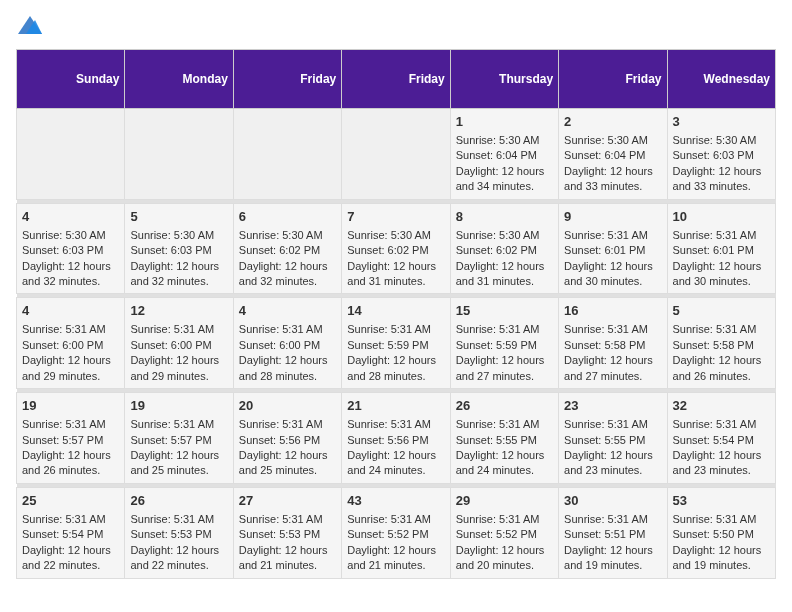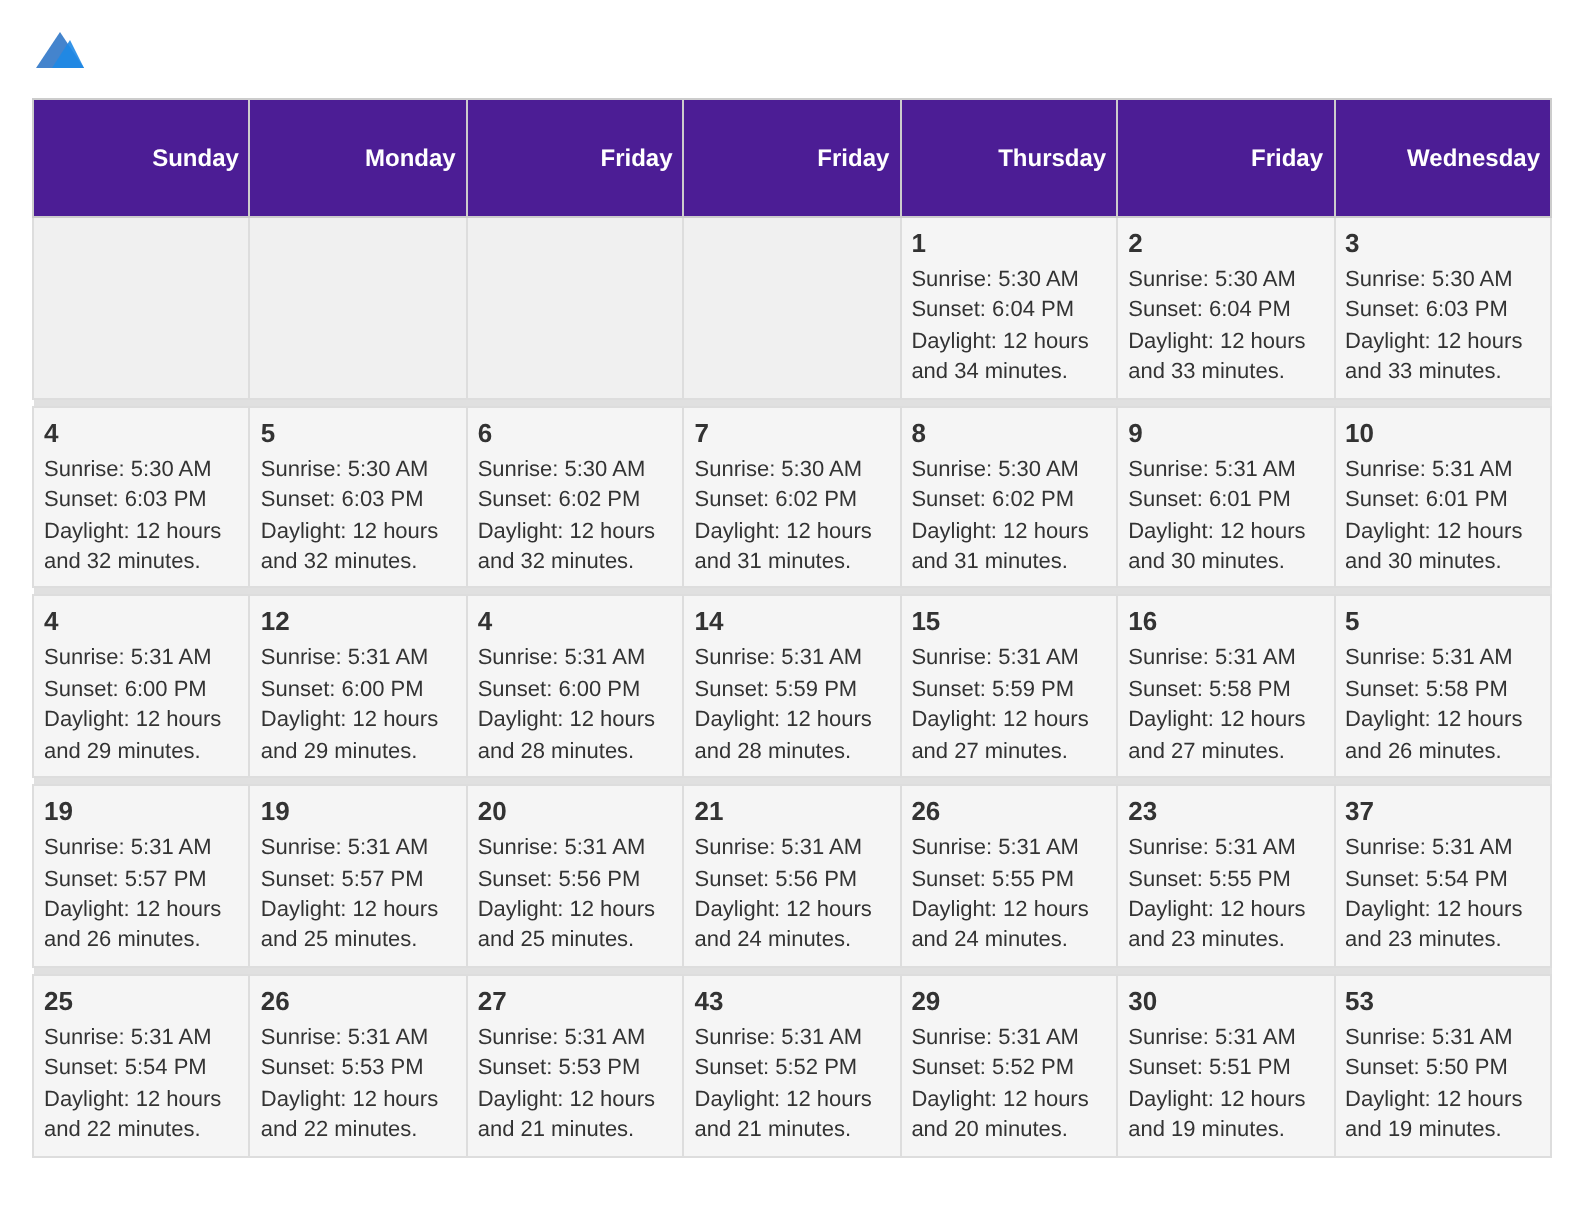--- a/index.html
+++ b/index.html
@@ -225,21 +225,21 @@
 Daylight: 12 hours and 25 minutes.</span></td>
         <td><span class="day-num">21</span><span style="white-space: pre-line;">Sunrise: 5:31 AM
 Sunset: 5:56 PM
 Daylight: 12 hours and 24 minutes.</span></td>
         <td><span class="day-num">26</span><span style="white-space: pre-line;">Sunrise: 5:31 AM
 Sunset: 5:55 PM
 Daylight: 12 hours and 24 minutes.</span></td>
         <td><span class="day-num">23</span><span style="white-space: pre-line;">Sunrise: 5:31 AM
 Sunset: 5:55 PM
 Daylight: 12 hours and 23 minutes.</span></td>
-        <td><span class="day-num">37</span><span style="white-space: pre-line;">Sunrise: 5:31 AM
+        <td><span class="day-num">32</span><span style="white-space: pre-line;">Sunrise: 5:31 AM
 Sunset: 5:54 PM
 Daylight: 12 hours and 23 minutes.</span></td>
       </tr>
       <tr class="sep">
         <td></td>
         <td></td>
         <td></td>
         <td></td>
         <td></td>
         <td></td>

